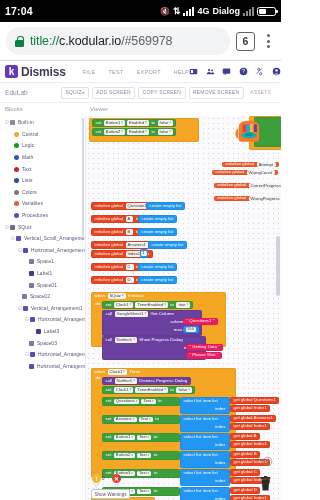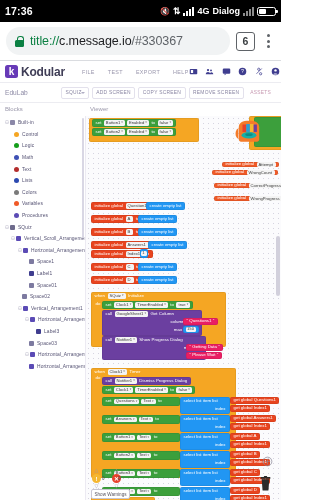--- a/index.html
+++ b/index.html
@@ -152,52 +152,52 @@
       padding: 1.5px 2.5px; }
   .trash { position:absolute; right: 9px; bottom: 20px; width: 13px; }
   .zoomctl { position:absolute; right: 8px; bottom: 44px; }
   .v-scroll { position:absolute; right: 1.5px; top: 120px; width: 4px; height: 60px;
       background:#d2d0dc; border-radius: 3px; }
 </style>
 </head>
 <body>
 
 <div class="statusbar">
-  <span class="clock">17:36</span>
+  <span class="clock">17:04</span>
   <span class="sb-right">
     <span style="font-size:8px;">🔇</span>
     <span class="gl">⇅</span>
     <span class="sig"></span>
     <span style="font-size:9px;font-weight:bold;">4G</span>
     <span style="font-size:9px;font-weight:bold;">Dialog</span>
     <span class="sig dim"></span>
     <span class="batt">
         <i></i>
       </span>
   </span>
 </div>
 
 <div class="browserbar">
   <div class="omnibox">
     <span class="lock"></span>
-    <span class="url"><span class="scheme">title://</span><span>c.message.io</span><span class="rest">/#330367</span></span>
+    <span class="url"><span class="scheme">title://</span><span>c.kodular.io</span><span class="rest">/#569978</span></span>
   </div>
   <div class="tabcount">6</div>
   <div class="kebab">
       <i></i>
       <i></i>
       <i></i>
     </div>
 </div>
 <div class="chrome-sep"></div>
 
 <div class="kod-header">
   <div class="kod-logo">
     <span class="kod-mark">k</span>
-    <span class="kod-name">Kodular</span>
+    <span class="kod-name">Dismiss</span>
   </div>
   <div class="kod-menu">
     <span>FILE</span>
     <span>TEST</span>
     <span>EXPORT</span>
     <span>HELP</span>
   </div>
   <div class="kod-icons">
     <svg width="9" height="9" viewBox="0 0 24 24">
         <rect x="2" y="5" width="20" height="14" rx="2" fill="#3f3d8f"></rect>

